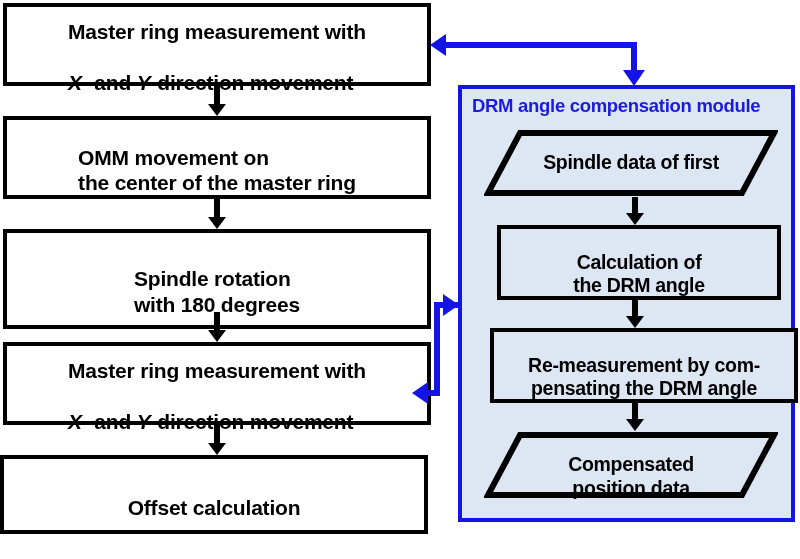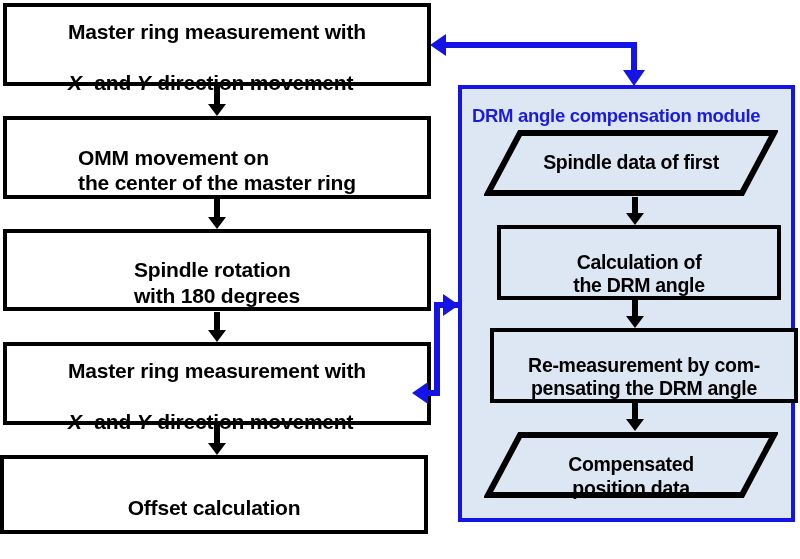--- a/index.html
+++ b/index.html
@@ -43,21 +43,21 @@
   
   #module {
     position: absolute;
     box-sizing: border-box;
     border: 4px solid #1414e6;
     background: #dde6f3;
   }
   #module-title {
     position: absolute;
     left: 10px;
-    top: 16px;
+    top: 6px;
     font-weight: bold;
     font-size: 18.5px;
     color: #1a1ae0;
     letter-spacing: -0.3px;
     white-space: nowrap;
   }
   .mod-box {
     position: absolute;
     box-sizing: border-box;
     border: 4px solid #000000;
@@ -173,21 +173,21 @@
     <div class="proc-label">
       <span>OMM movement on</span><br><span>the center of the master ring</span>
     </div>
   </div>
 
   <div class="arrow-v" style="left:197px; top:199px; width:40px; height:30px;">
     <div class="shaft" style="height:18px;"></div>
     <div class="head"></div>
   </div>
 
-  <div class="proc-box" style="left:3px; top:229px; width:428px; height:82px;">
+  <div class="proc-box" style="left:3px; top:229px; width:428px; height:100px;">
     <div class="proc-label">
       <span>Spindle rotation</span><br><span>with 180 degrees</span>
     </div>
   </div>
 
   <div class="arrow-v" style="left:197px; top:312px; width:40px; height:30px;">
     <div class="shaft" style="height:18px;"></div>
     <div class="head"></div>
   </div>
 

